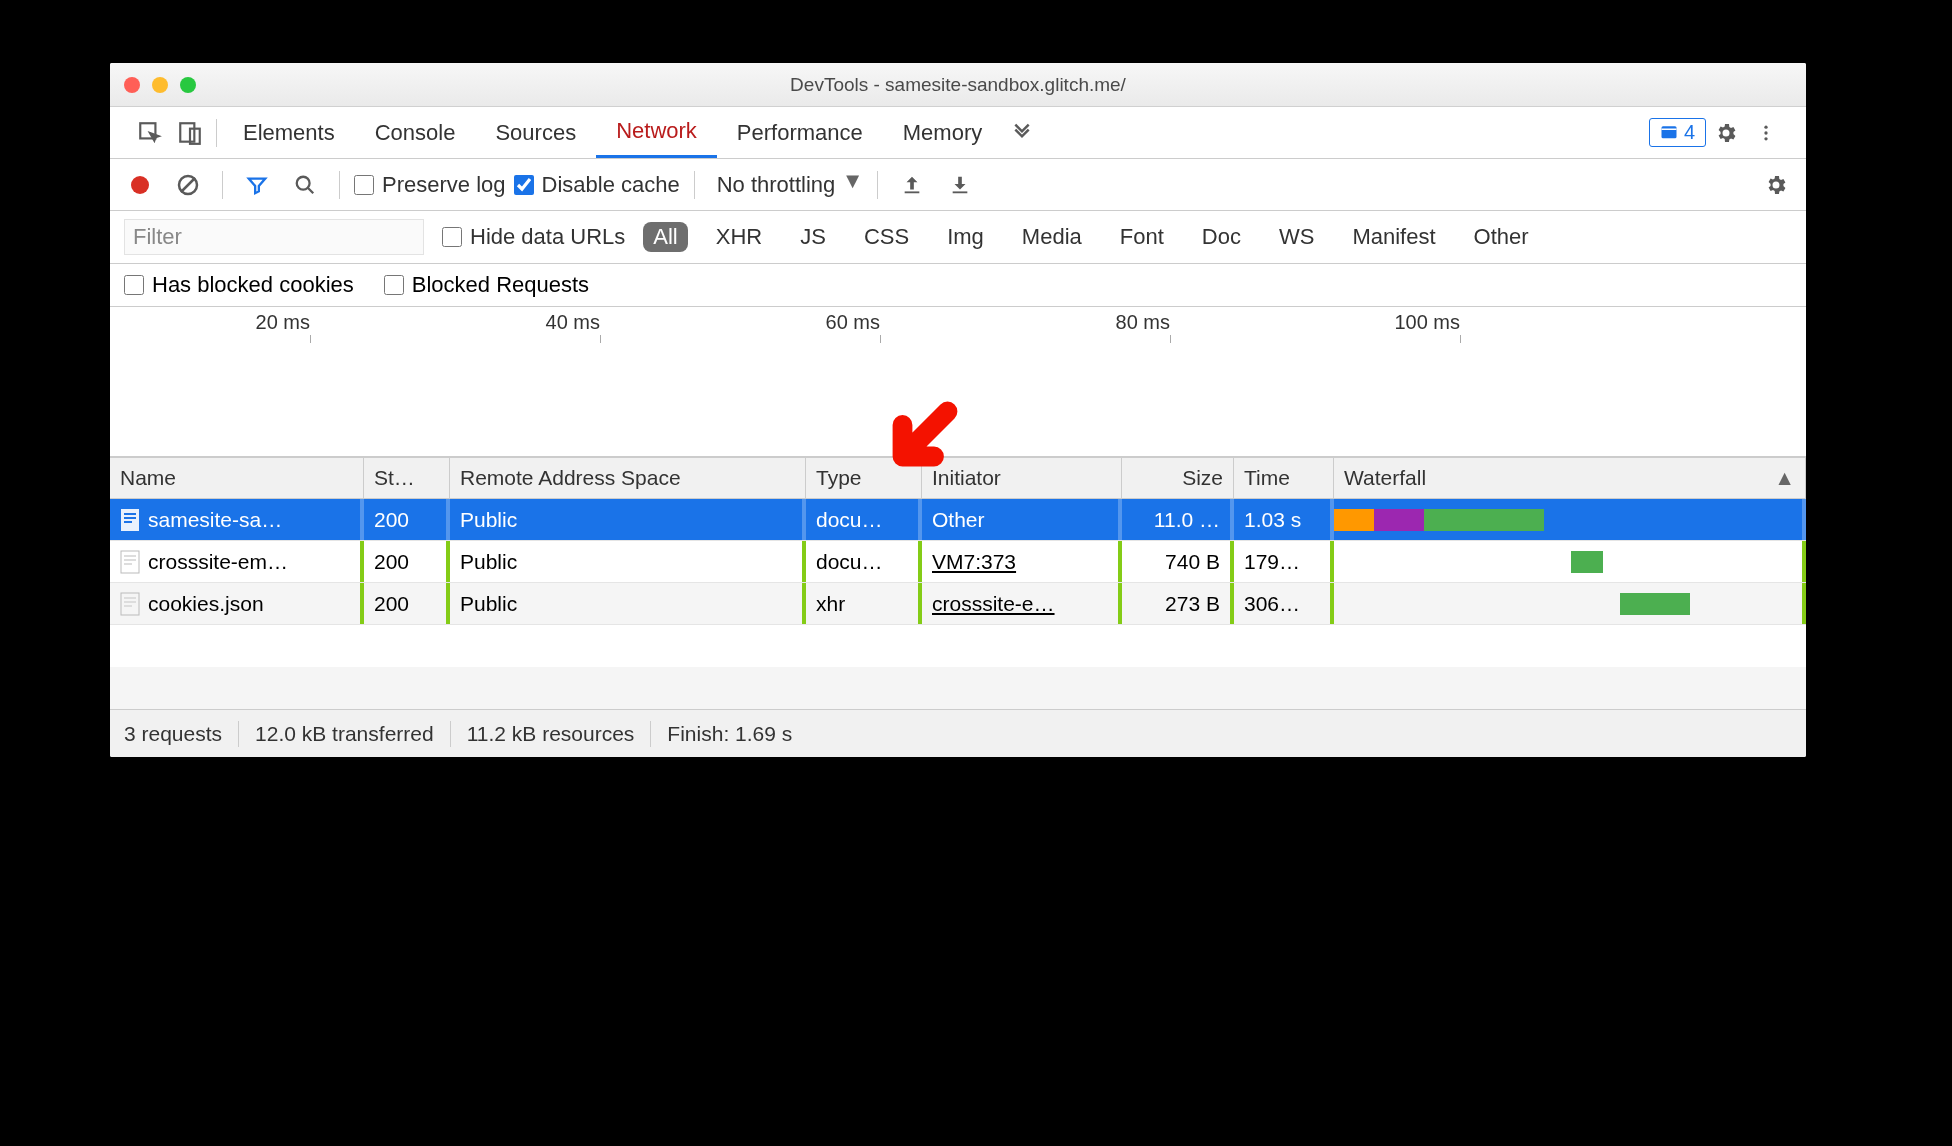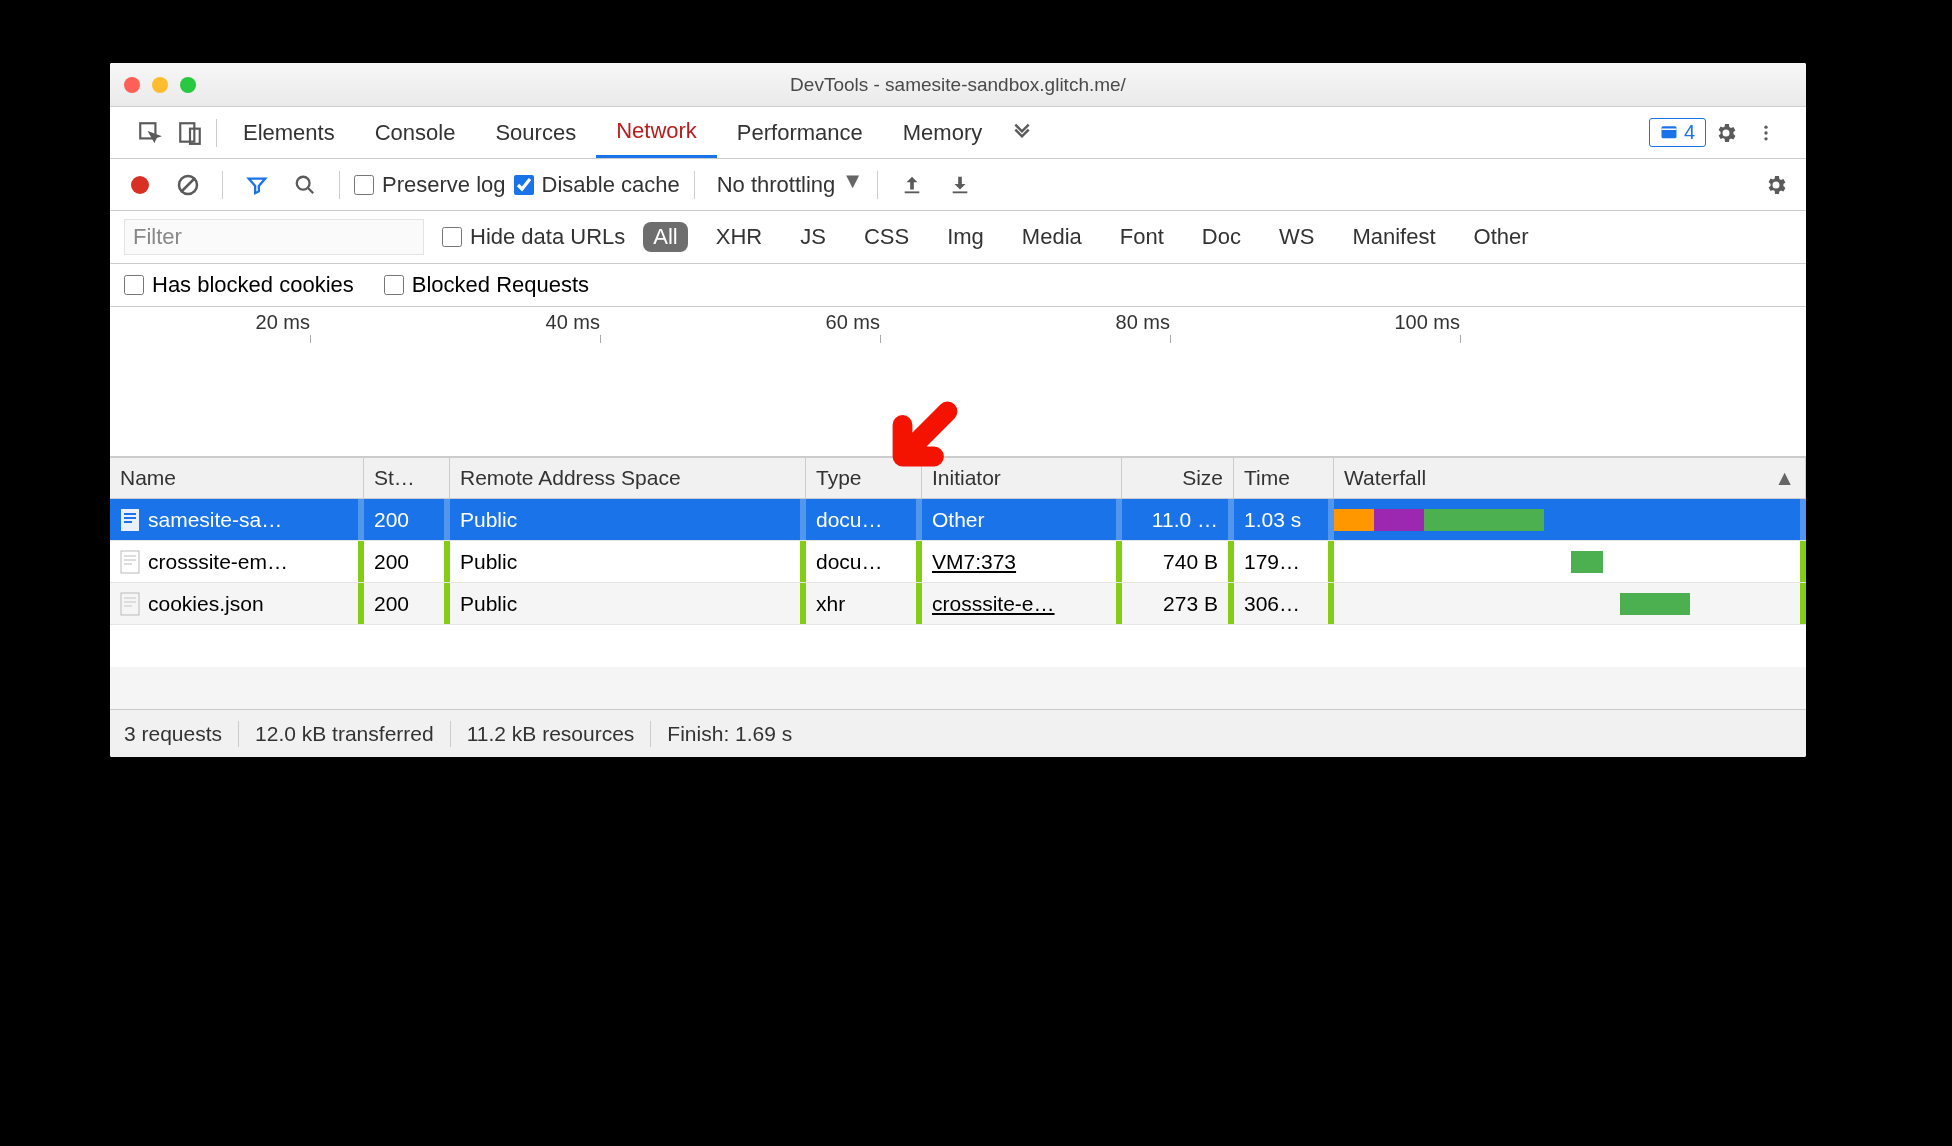--- a/index.html
+++ b/index.html
@@ -164,21 +164,21 @@
     font-size: 21px;
     color: #333;
     border-top: 1px solid #ccc;
     border-bottom: 1px solid #ccc;
   }
   .grid .cell {
     padding: 0 10px;
     overflow: hidden;
     text-overflow: ellipsis;
     white-space: nowrap;
-    border-right: 6px solid #84cc16;
+    border-right: 4px solid #84cc16;
     height: 100%;
     display: flex; align-items: center;
   }
   .grid .head .cell { border-right: 1px solid #ccc; }
   .c-name { width: 254px; }
   .c-status { width: 86px; }
   .c-ras { width: 356px; }
   .c-type { width: 116px; }
   .c-init { width: 200px; }
   .c-size { width: 112px; justify-content: flex-end; }

